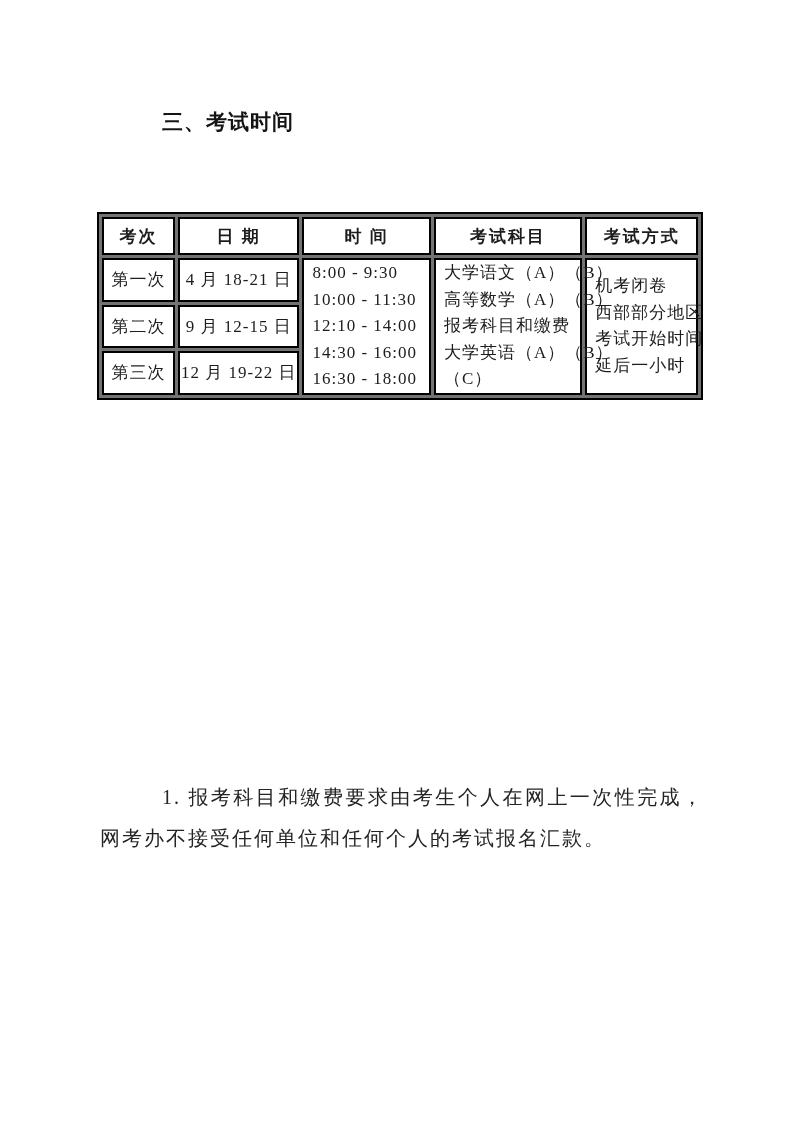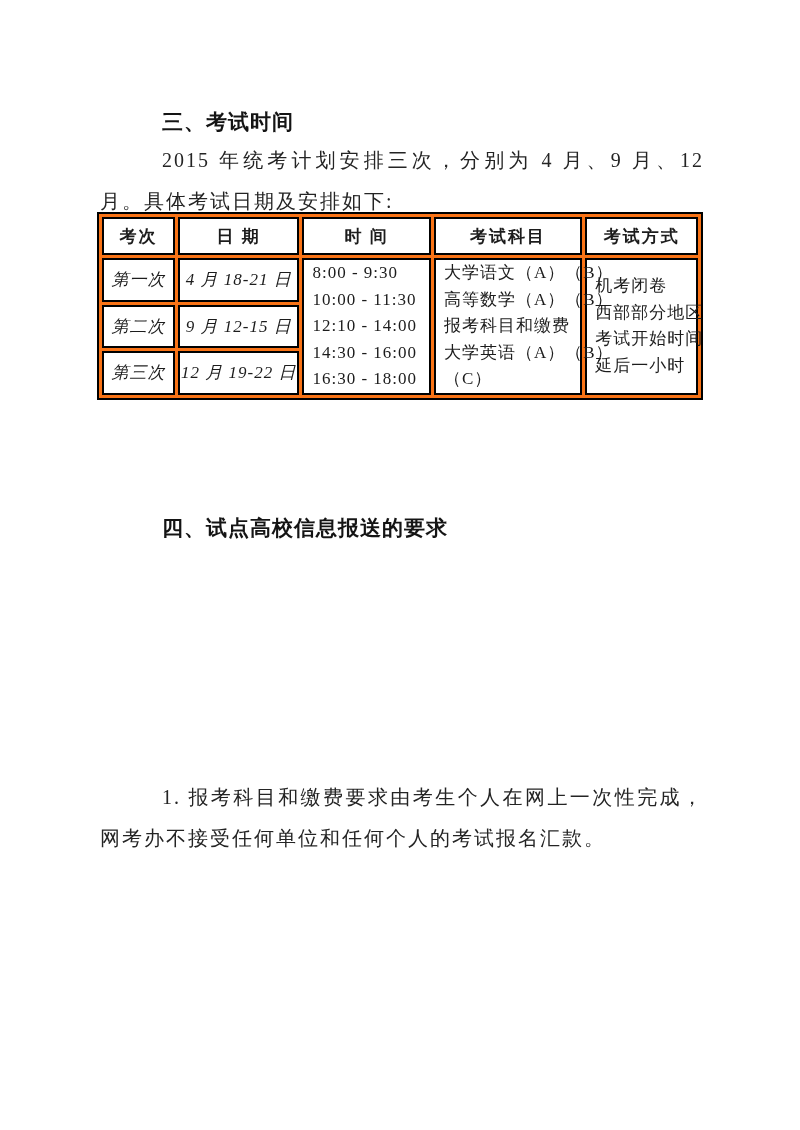--- a/index.html
+++ b/index.html
@@ -50,21 +50,21 @@
   #sec5-p2     { top: 858px; }
 
   .exam-table {
     position: absolute;
     left: 97px;
     top: 212px;
     width: 606px;
     border-collapse: separate;
     border-spacing: 3px;
     border: 2px solid #000000;
-    background: #f97316;
+    background: #737373;
     table-layout: fixed;
     font-size: 17px;
     color: #1c1c1c;
   }
   .exam-table col.c1 { width: 12.5%; }
   .exam-table col.c2 { width: 20.8%; }
   .exam-table col.c3 { width: 22.0%; }
   .exam-table col.c4 { width: 25.4%; }
   .exam-table col.c5 { width: 19.3%; }
   .exam-table th, .exam-table td {
@@ -77,41 +77,39 @@
     font-weight: 700;
     text-align: center;
     letter-spacing: 2px;
     font-size: 17px;
   }
   .exam-table td.center {
     height: 37px;
     text-align: center;
     vertical-align: middle;
     letter-spacing: 1px;
-    font-style: italic;
   }
   .exam-table td.multiline {
     vertical-align: middle;
     padding-left: 8px;
     padding-right: 4px;
   }
   .exam-table .tline {
     line-height: 26.5px;
     letter-spacing: 1px;
     white-space: nowrap;
   }
 </style>
 </head>
 <body>
 
 <div class="page">
 
   <h2 class="doc-heading" id="sec3-heading">三、考试时间</h2>
 
-  <p class="doc-para" id="sec3-p1">2015 年统考计划安排三次，分别为 4 月、9 月、12 月。具体考试日期及安排如下:</p>
 
   <table class="exam-table">
     <colgroup>
       <col class="c1">
         <col class="c2">
         <col class="c3">
         <col class="c4">
         <col class="c5">
     </colgroup>
     <thead>
@@ -153,20 +151,19 @@
         <td class="center">9 月 12-15 日</td>
       </tr>
       <tr>
         <td class="center">第三次</td>
         <td class="center">12 月 19-22 日</td>
       </tr>
     </tbody>
   </table>
 
 
-  <h2 class="doc-heading" id="sec4-heading">四、试点高校信息报送的要求</h2>
 
 
 
   <p class="doc-para" id="sec5-p1">1. 报考科目和缴费要求由考生个人在网上一次性完成，网考办不接受任何单位和任何个人的考试报名汇款。</p>
 
 
 </div>
 
 </body></html>

